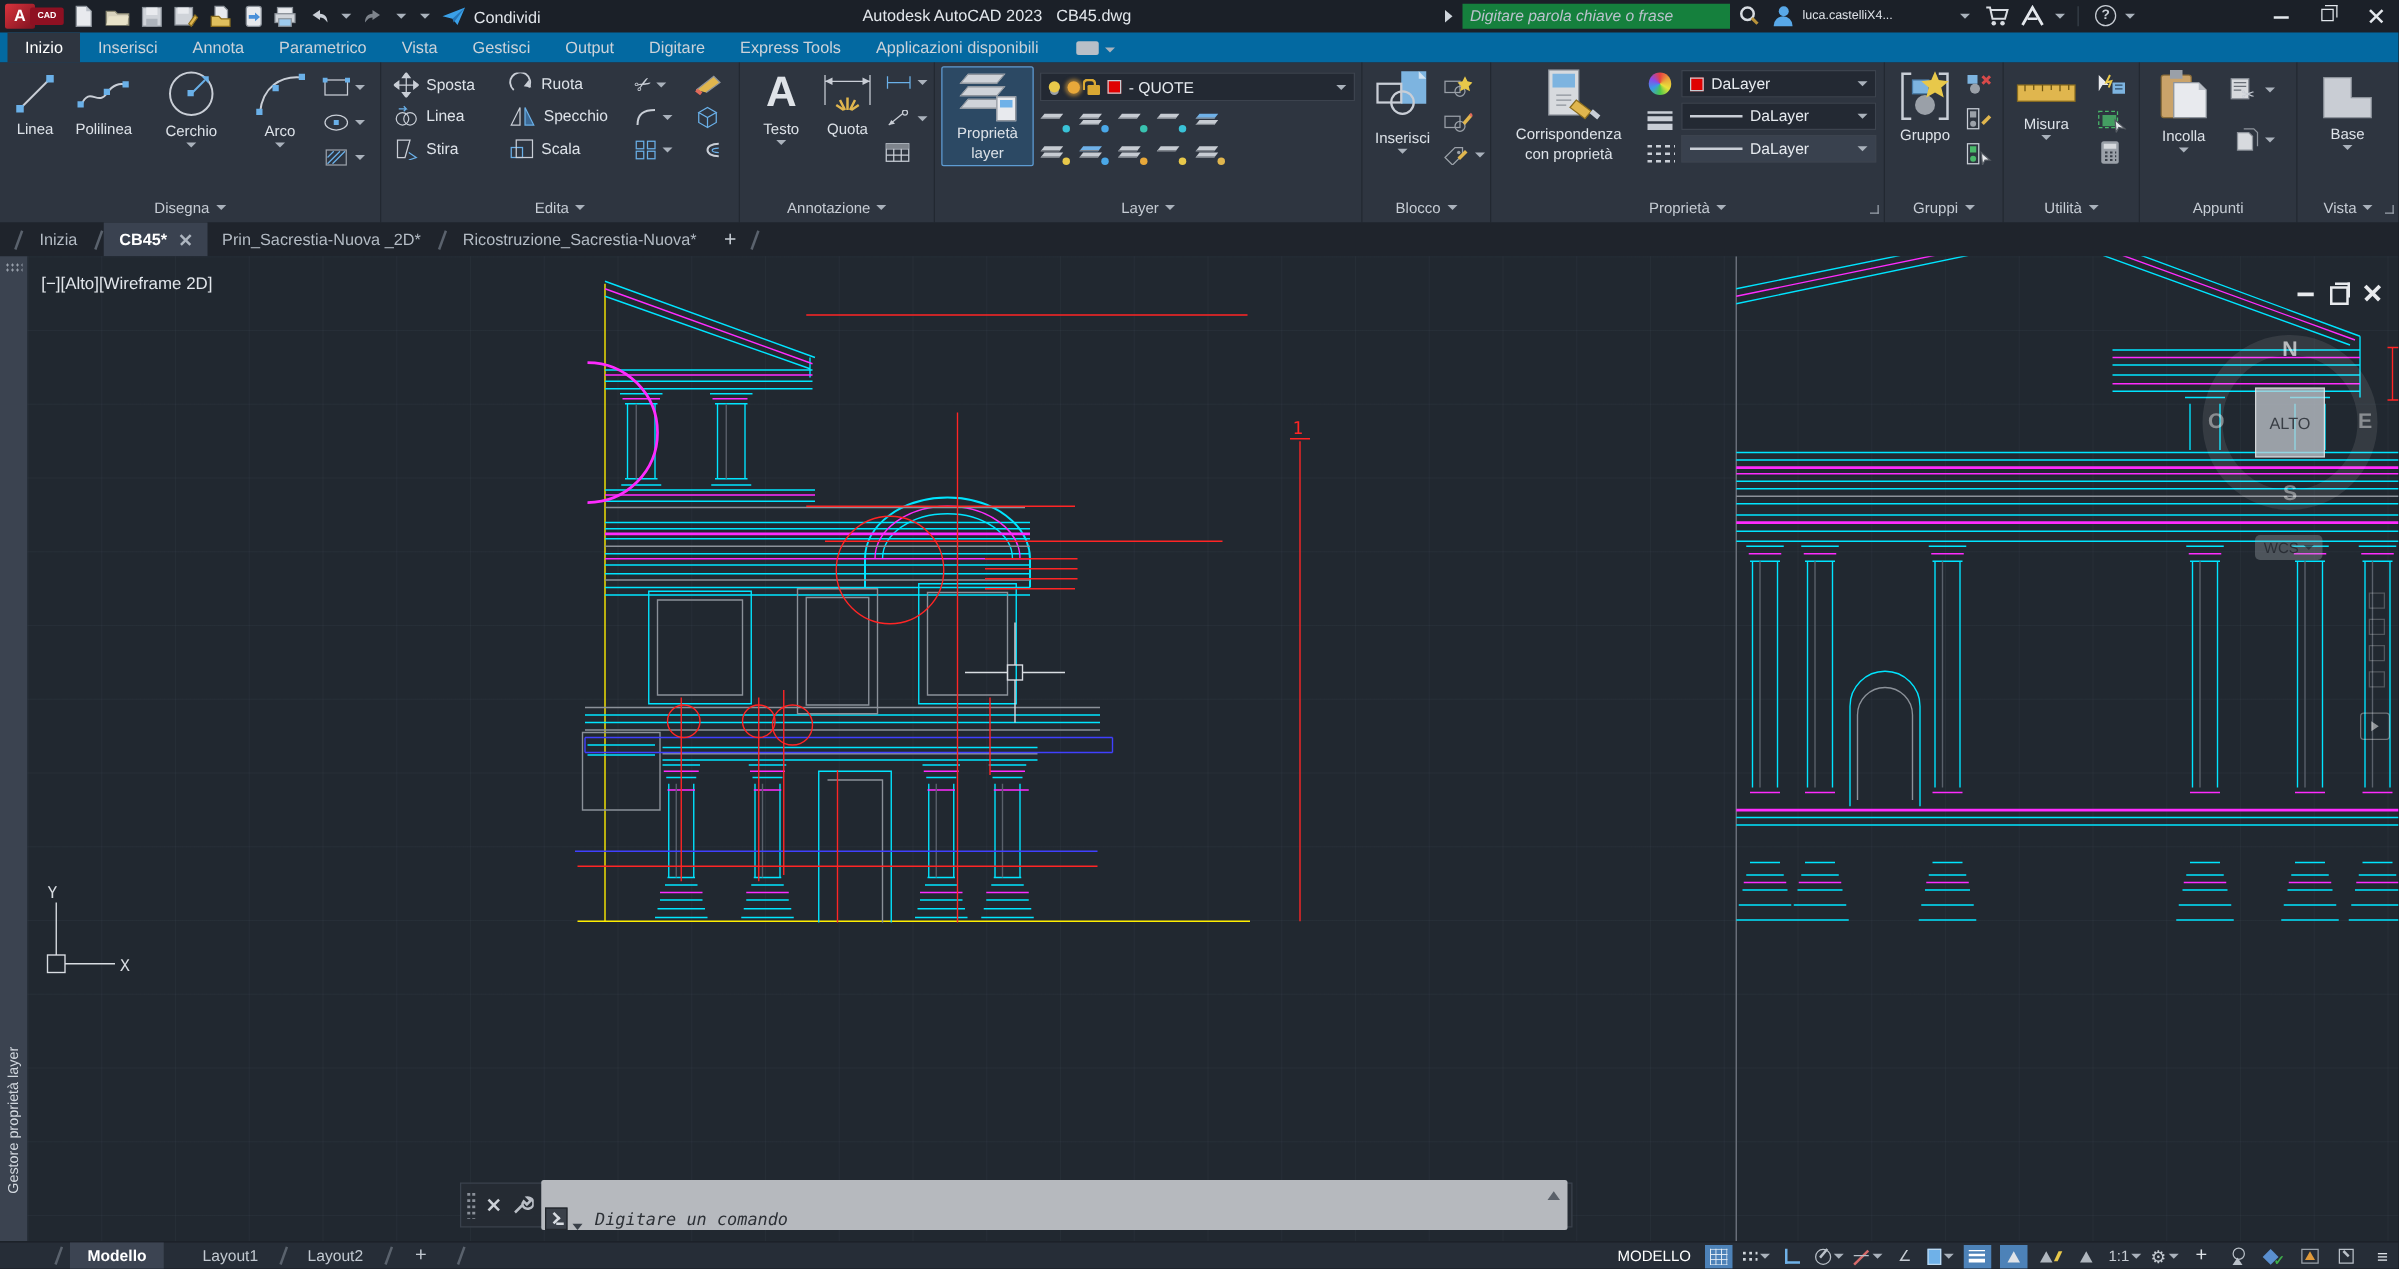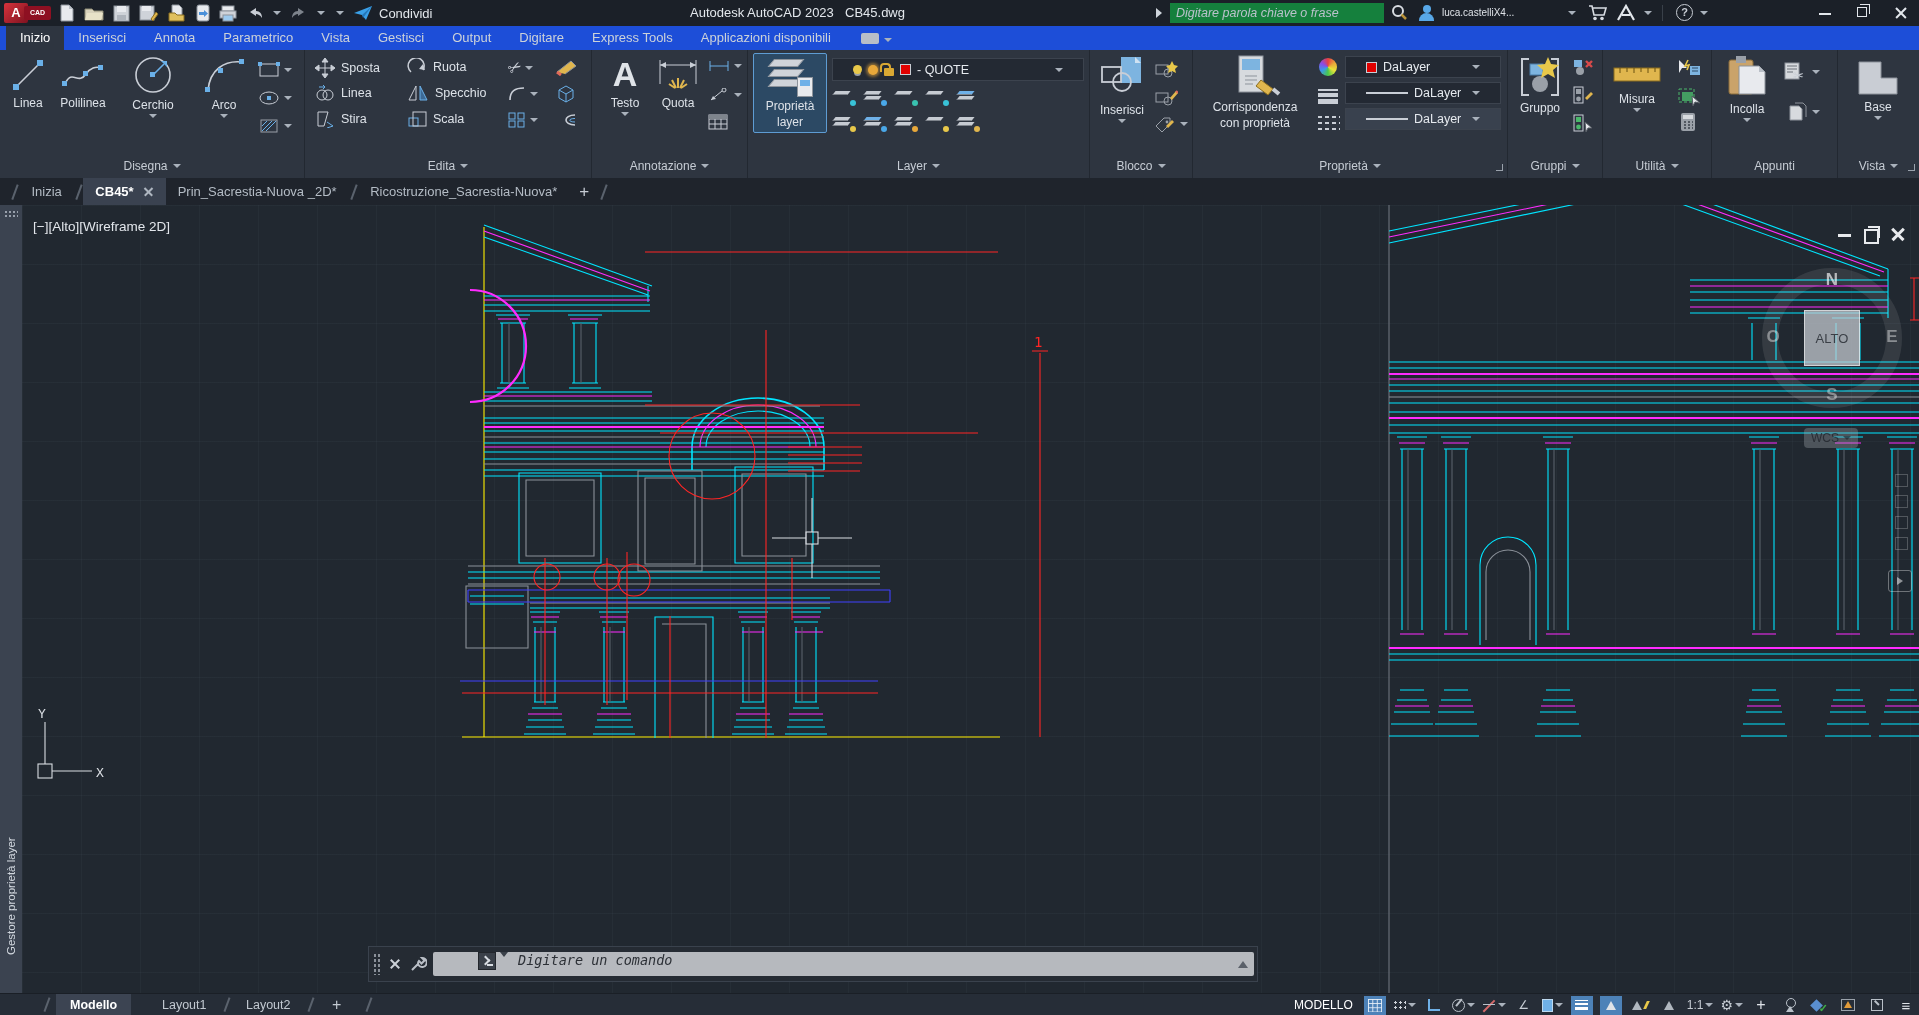--- a/index.html
+++ b/index.html
@@ -29,37 +29,37 @@
 .tb-sep { position:absolute; top:5px; width:1px; height:16px; background:#394049; }
 .help-circle { position:absolute; left:1676px; top:4px; width:17px; height:17px; border-radius:50%; border:1.5px solid #c8cdd4; color:#c8cdd4; font-size:11px; font-weight:bold; text-align:center; line-height:14px; }
 .win-btn { position:absolute; top:0; width:34px; height:26px; }
 .minus-bar { position:absolute; left:11px; top:13px; width:12px; height:2px; background:#e3e7ec; }
 .restore-box { position:absolute; left:11px; top:7px; width:10px; height:10px; border:1.5px solid #e3e7ec; }
 .restore-box2 { position:absolute; left:14px; top:4px; width:10px; height:10px; border-top:1.5px solid #e3e7ec; border-right:1.5px solid #e3e7ec; }
 .xbar1,.xbar2 { position:absolute; left:10px; top:12px; width:14px; height:1.8px; background:#e3e7ec; }
 .xbar1 { transform:rotate(45deg); } .xbar2 { transform:rotate(-45deg); }
 
 
-.tabrow { position:absolute; left:0; top:26px; width:1919px; height:24px; background:#1d4ed8; display:flex; align-items:flex-end; padding-left:6px; }
+.tabrow { position:absolute; left:0; top:26px; width:1919px; height:24px; background:#0369a1; display:flex; align-items:flex-end; padding-left:6px; }
 .rtab { height:24px; line-height:24px; padding:0 14px; font-size:13px; color:#ccd2d9; white-space:nowrap; }
 .rtab.active { background:#2e3540; color:#ffffff; }
 .ribbon-toggle { margin:0 0 6px 16px; width:18px; height:11px; background:#b8bfc7; border-radius:2px; }
 .ribbon-toggle-caret { margin:0 0 8px 5px; }
 
 
 .ribbon { position:absolute; left:0; top:50px; width:1919px; height:128px; background:#2e3540; }
 .panel { position:absolute; top:0; height:128px; border-right:1px solid #222831; }
 .panel-label { position:absolute; bottom:5px; left:0; width:100%; display:flex; justify-content:center; align-items:center; gap:5px; font-size:12px; color:#c6ccd4; }
 .launcher { position:absolute; right:4px; bottom:7px; width:7px; height:7px; border-right:1.5px solid #9aa2ac; border-bottom:1.5px solid #9aa2ac; }
 .bigbtn { position:absolute; display:flex; flex-direction:column; align-items:center; gap:2px; }
 .btn-label { font-size:12px; color:#dde2e8; text-align:center; line-height:14px; white-space:nowrap; }
 .mini { position:absolute; display:flex; align-items:center; gap:4px; }
 .rowbtn { position:absolute; display:flex; align-items:center; gap:6px; font-size:12.5px; color:#dde2e8; white-space:nowrap; }
 .hl-btn { background:#2c4964; border:1px solid #5e9cd3; border-radius:2px; }
-.combo { position:absolute; background:#232933; border:1px solid #3c434e; display:flex; align-items:center; gap:6px; padding:0 20px; color:#e6eaef; font-size:12.5px; }
+.combo { position:absolute; background:#232933; border:1px solid #3c434e; display:flex; align-items:center; gap:6px; padding:0 6px; color:#e6eaef; font-size:12.5px; }
 .combo .caret { margin-left:auto; }
 .swatch-red { width:11px; height:11px; background:#e00000; border:1px solid #c8cdd4; }
 .lt-line { width:42px; height:2px; background:#c9ced6; }
 .bulb { width:9px; height:9px; border-radius:50%; background:#e8c84a; box-shadow:0 3px 0 -1px #9aa0a8; }
 .sun { width:10px; height:10px; border-radius:50%; background:#e8a83a; box-shadow:0 0 3px 2px rgba(232,168,58,.55); }
 .lockopen { position:relative; width:10px; height:8px; background:#d9a833; border-radius:1px; margin-top:4px; }
 .lockopen::before { content:""; position:absolute; left:-4px; top:-5px; width:7px; height:7px; border:2px solid #d9a833; border-bottom:none; border-radius:4px 4px 0 0; }
 .par { display:block; width:15px; height:4px; background:#c6cbd2; transform:skewX(-38deg); margin:1.5px 0; border-bottom:1px solid #7e848c; }
 .ltool { position:relative; width:24px; height:22px; padding-top:3px; }
 .ldot { position:absolute; right:2px; bottom:2px; width:6px; height:6px; border-radius:50%; }
@@ -109,21 +109,21 @@
 .navbar-faint i { width:13px; height:13px; border:1.5px solid rgba(255,255,255,0.22); display:block; }
 .navbar-more { position:absolute; left:1888px; top:570px; width:24px; height:22px; border:1.5px solid rgba(255,255,255,0.35); border-radius:3px; }
 .navbar-more::before { content:""; position:absolute; left:8px; top:6px; width:0; height:0; border-top:4px solid transparent; border-bottom:4px solid transparent; border-left:6px solid rgba(255,255,255,0.5); }
 
 
 .cmdbar { position:absolute; left:368px; top:946px; width:890px; height:36px; display:flex; align-items:center; background:rgba(38,44,52,0.85); border:1px solid #3a424d; }
 .cmd-grip { width:8px; height:22px; margin-left:4px; background-image:radial-gradient(#8a9099 1px, transparent 1.1px); background-size:4px 5px; }
 .cmd-x { position:relative; width:12px; height:12px; margin:0 8px 0 8px; }
 .cmd-x::before,.cmd-x::after { content:""; position:absolute; left:0; top:5px; width:12px; height:2px; background:#ccd1d7; }
 .cmd-x::before{ transform:rotate(45deg);} .cmd-x::after{ transform:rotate(-45deg);}
-.cmd-input { position:relative; flex:1; height:24px; margin:0 3px 0 6px; background:#b6b9be; border-radius:2px; display:flex; align-items:flex-start;padding-left:42px; }
+.cmd-input { position:relative; flex:1; height:40px; margin:0 3px 0 6px; background:#b6b9be; border-radius:2px; display:flex; align-items:flex-end; }
 .cmd-prompt-box { width:18px; height:18px; margin-left:3px; background:#3a4049; border:1px solid #22262c; position:relative; }
 .cmd-prompt-box::before { content:""; position:absolute; left:3px; top:4px; width:5px; height:5px; border-left:2px solid #d8dce2; border-bottom:2px solid #d8dce2; transform:rotate(-135deg); }
 .cmd-prompt-box::after { content:""; position:absolute; left:8px; bottom:3px; width:6px; height:2px; background:#d8dce2; }
 .cmd-caret { width:0; height:0; border-left:4px solid transparent; border-right:4px solid transparent; border-top:5px solid #3a4049; margin-left:4px; }
 .cmd-text { margin-left:10px; font-family:"DejaVu Sans Mono", monospace; font-style:italic; font-size:13.5px; color:#2c3036; }
 .cmd-up { position:absolute; right:6px; top:9px; width:0; height:0; border-left:5px solid transparent; border-right:5px solid transparent; border-bottom:7px solid #5a6069; }
 
 
 .statusbar { position:absolute; left:0; top:993px; width:1919px; height:22px; background:#262d37; border-top:1px solid #1a1f26; }
 .ltab { position:absolute; top:0; height:22px; line-height:22px; font-size:12.5px; color:#c2c9d1; padding:0 14px; }

